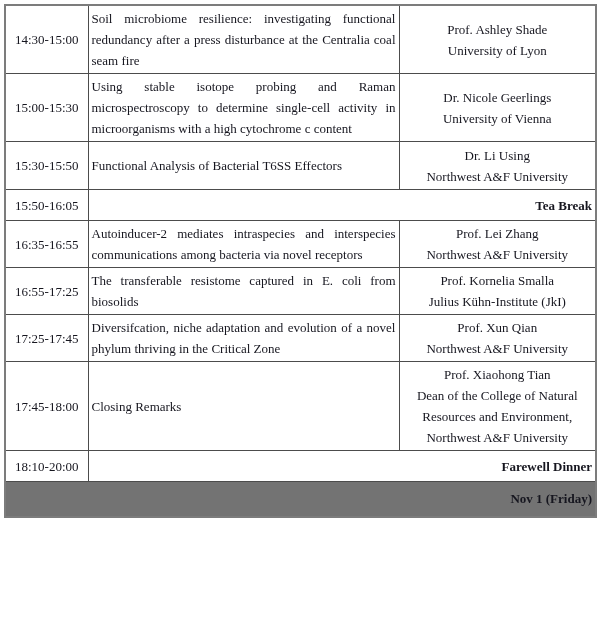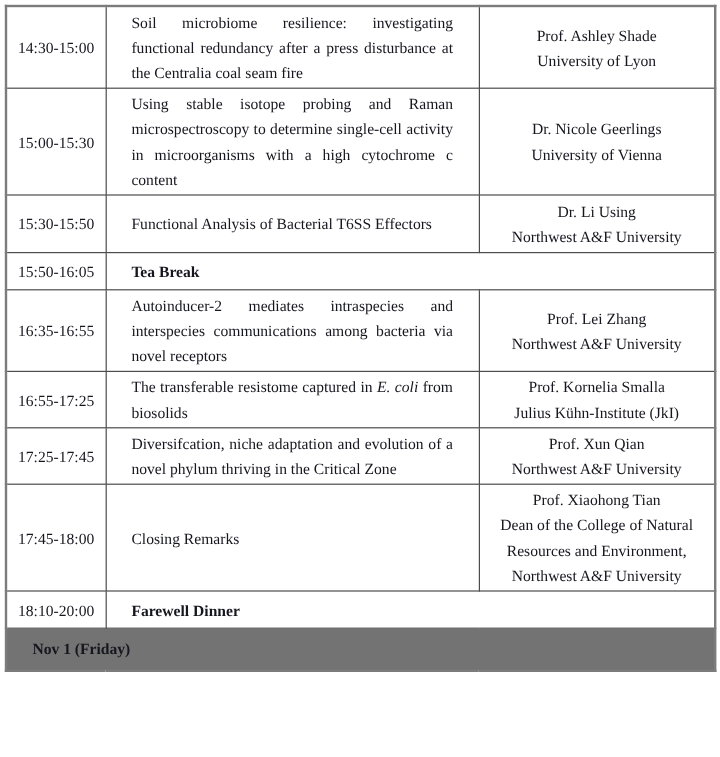--- a/index.html
+++ b/index.html
@@ -11,34 +11,34 @@
   }
   .page { position:relative; width:600px; height:631px; overflow:hidden; background:#fff; }
   table.schedule {
     position:absolute; left:4px; top:4px;
     width:591px; border-collapse:collapse; table-layout:fixed;
     font-size:13px;
     border:2px solid #7c7c7c;
   }
   td {
     border:1.5px solid #4c4c4c;
-    padding:2px 21px;
+    padding:2px 3px;
     line-height:21px;
     vertical-align:middle;
     overflow:hidden;
   }
   td.time { text-align:center; padding:2px 1px; }
   td.title { text-align:justify; }
   td.speaker { text-align:center; padding:2px 4px; }
   .name { display:block; font-weight:normal; }
   .aff  { display:block; }
-  td.merged { text-align:left; font-weight:bold;font-family:Liberation Serif, serif; }
+  td.merged { text-align:right; font-weight:bold;font-family:Liberation Serif, serif; }
   td.merged.plain { font-weight:normal; }
   tr.accent td { background:#737373; }
-  .it { font-style:italic; }
+  .it { }
 </style>
 </head>
 <body>
 
 <div class="page">
   <table class="schedule">
     <colgroup>
       <col style="width:83px">
       <col style="width:311px">
       <col style="width:197px">

